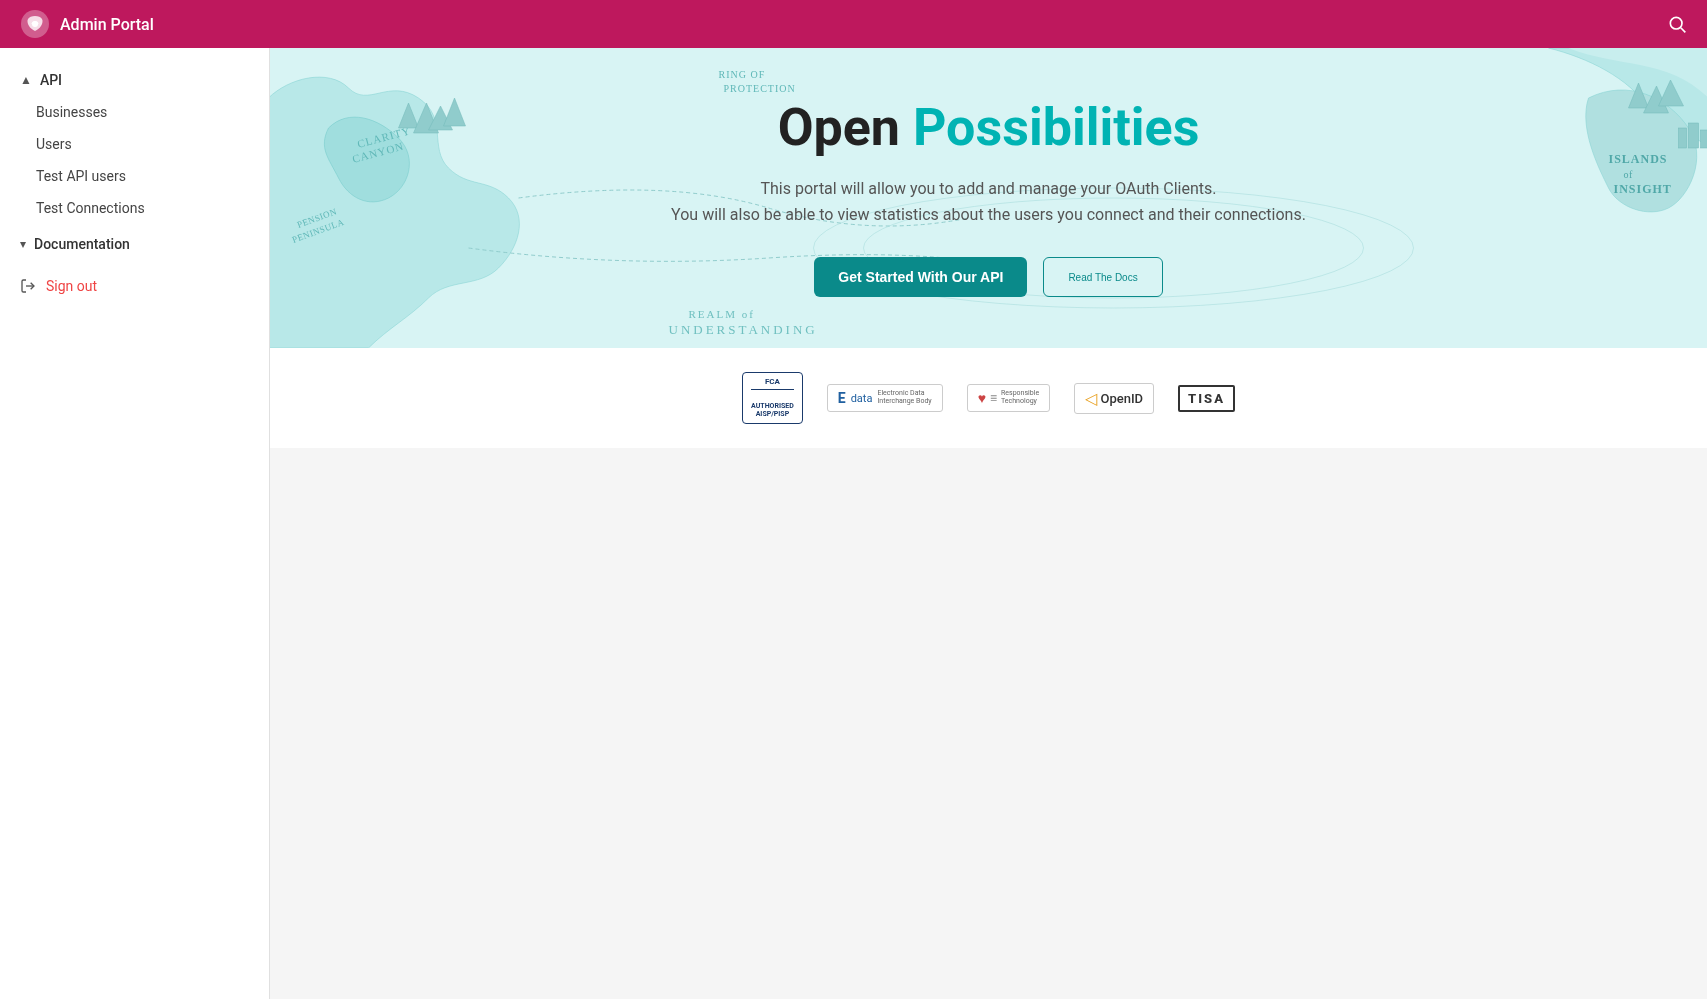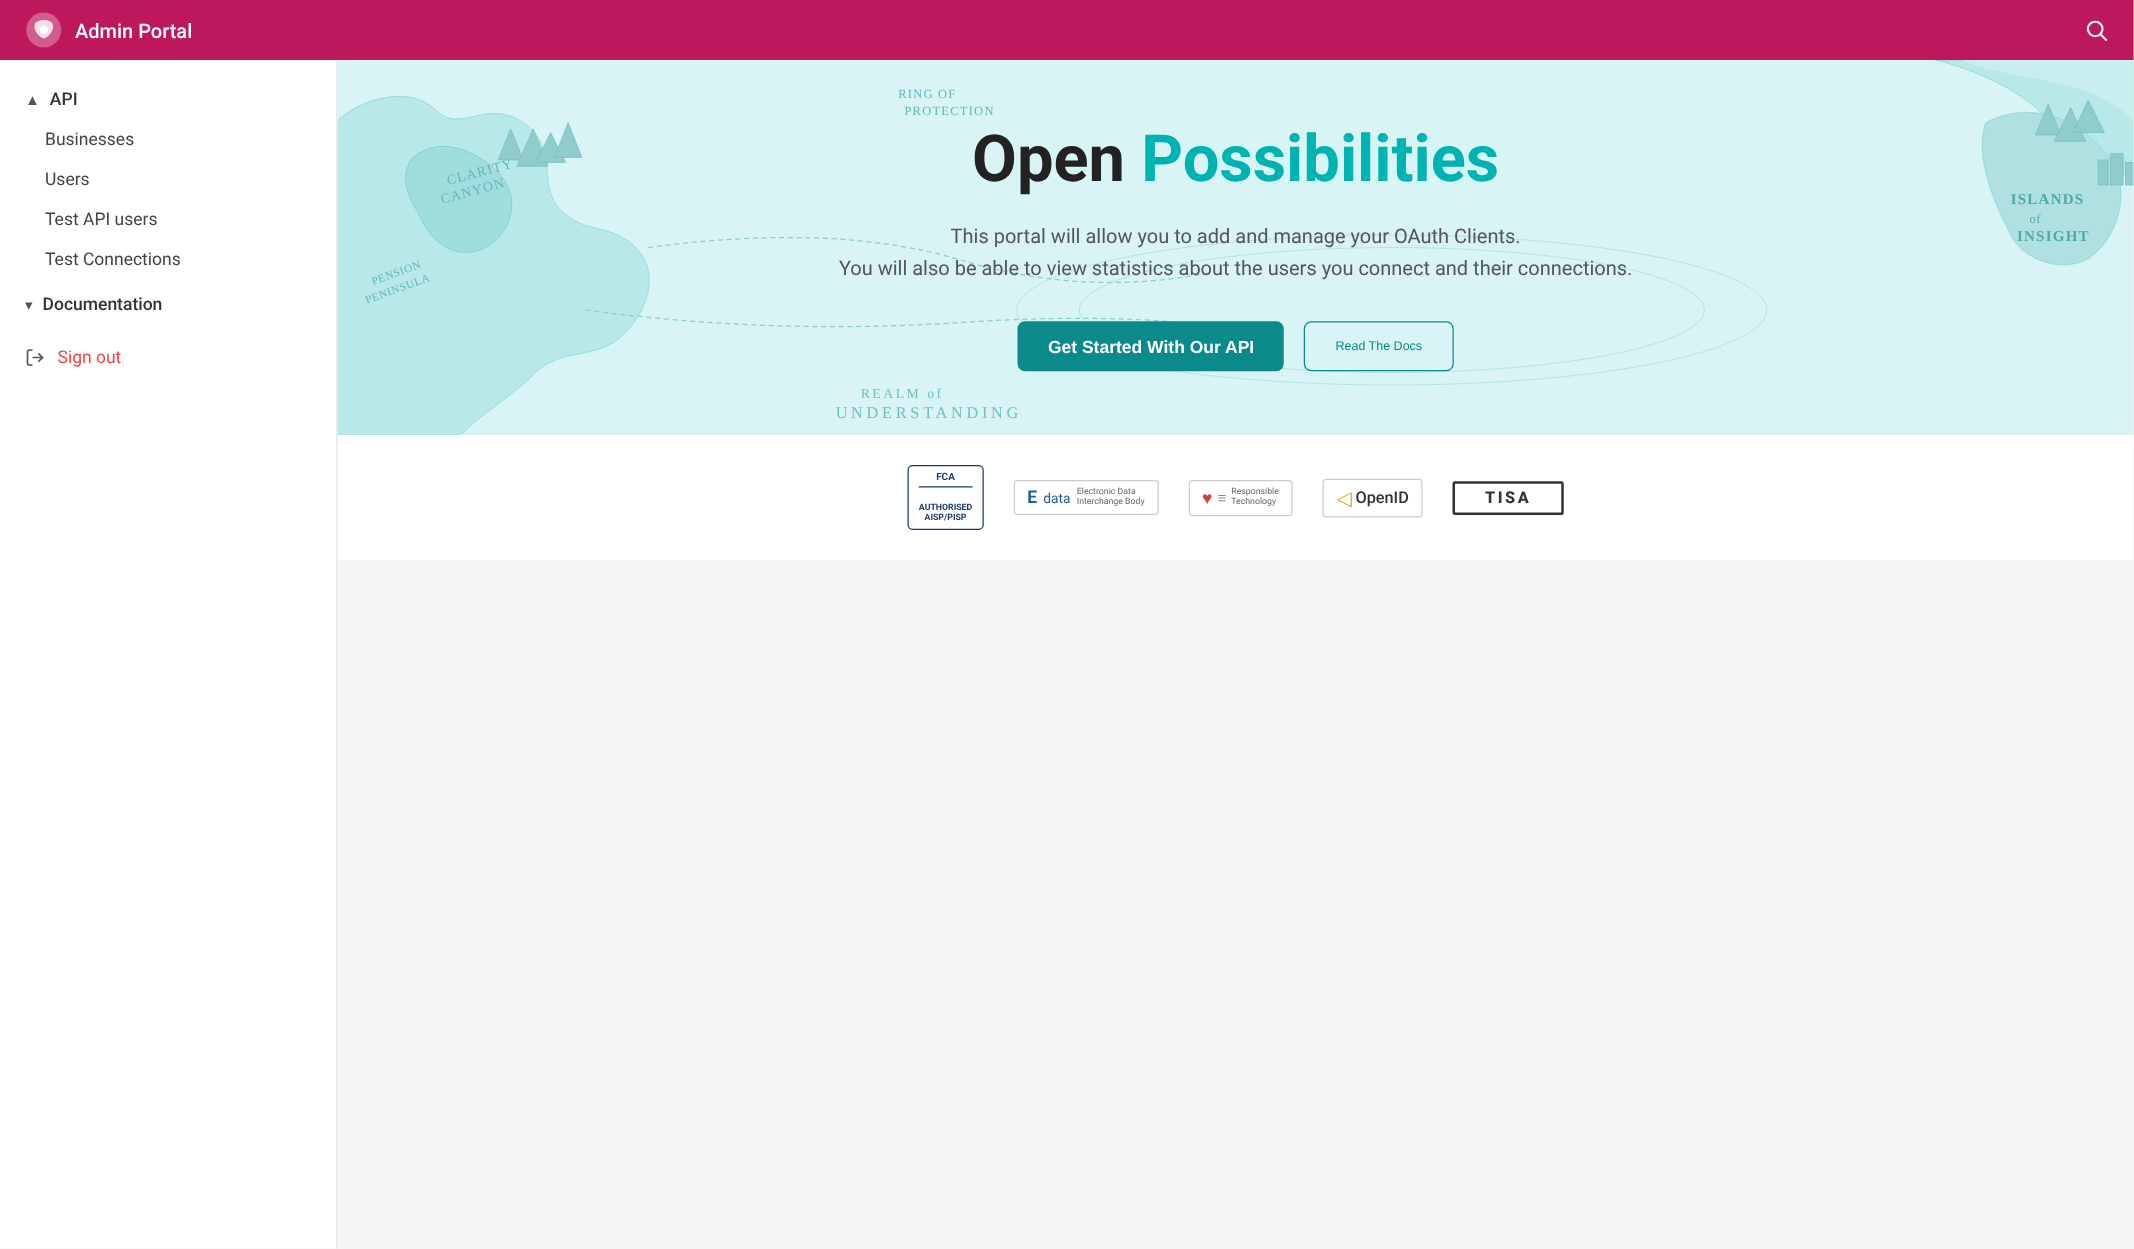--- a/index.html
+++ b/index.html
@@ -195,21 +195,21 @@
       padding: 4px 8px;
       border-radius: 4px;
       font-size: 10px;
       color: #1a3a6b;
       font-weight: 700;
       text-align: center;
       line-height: 1.2;
     }
     .badge-tisa {
       border: 2px solid #333;
-      padding: 4px 24px;
+      padding: 4px 8px;
       border-radius: 2px;
       font-size: 13px;
       font-weight: 700;
       color: #333;
     }
   </style>
 </head>
 <body>
 
 <nav class="topnav">

